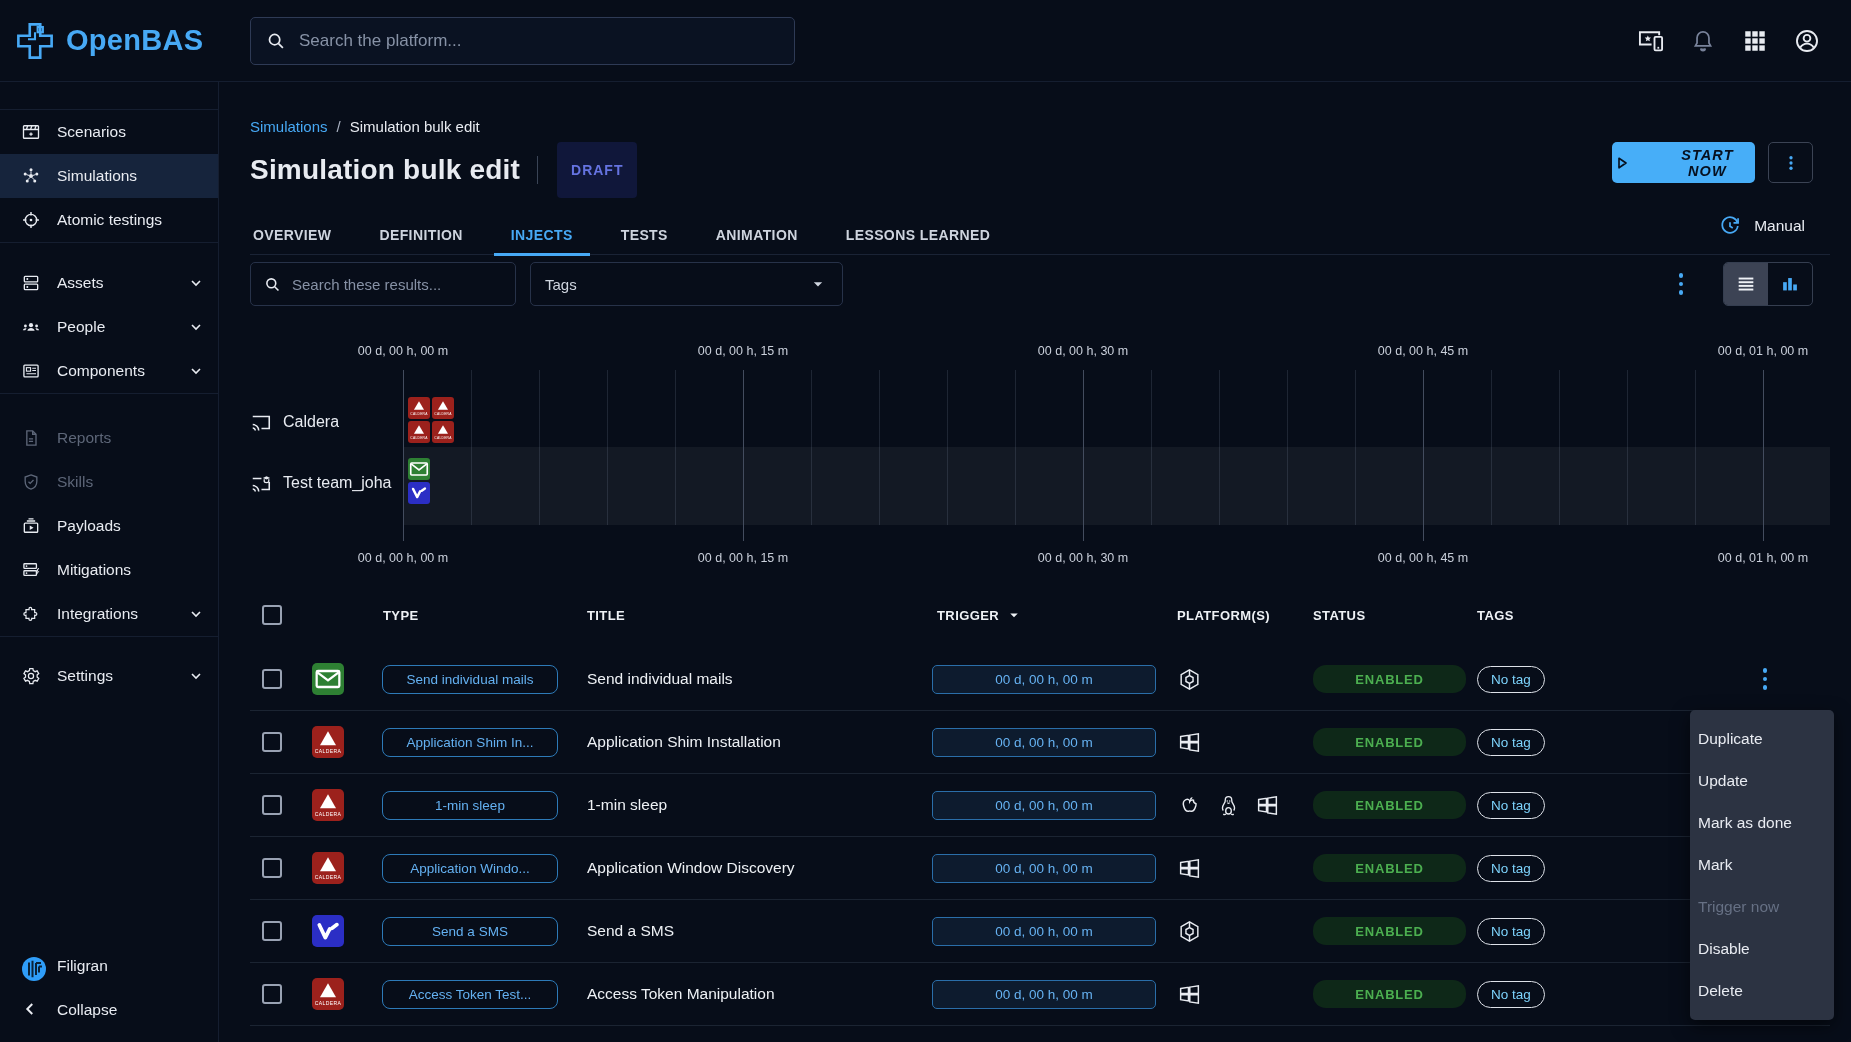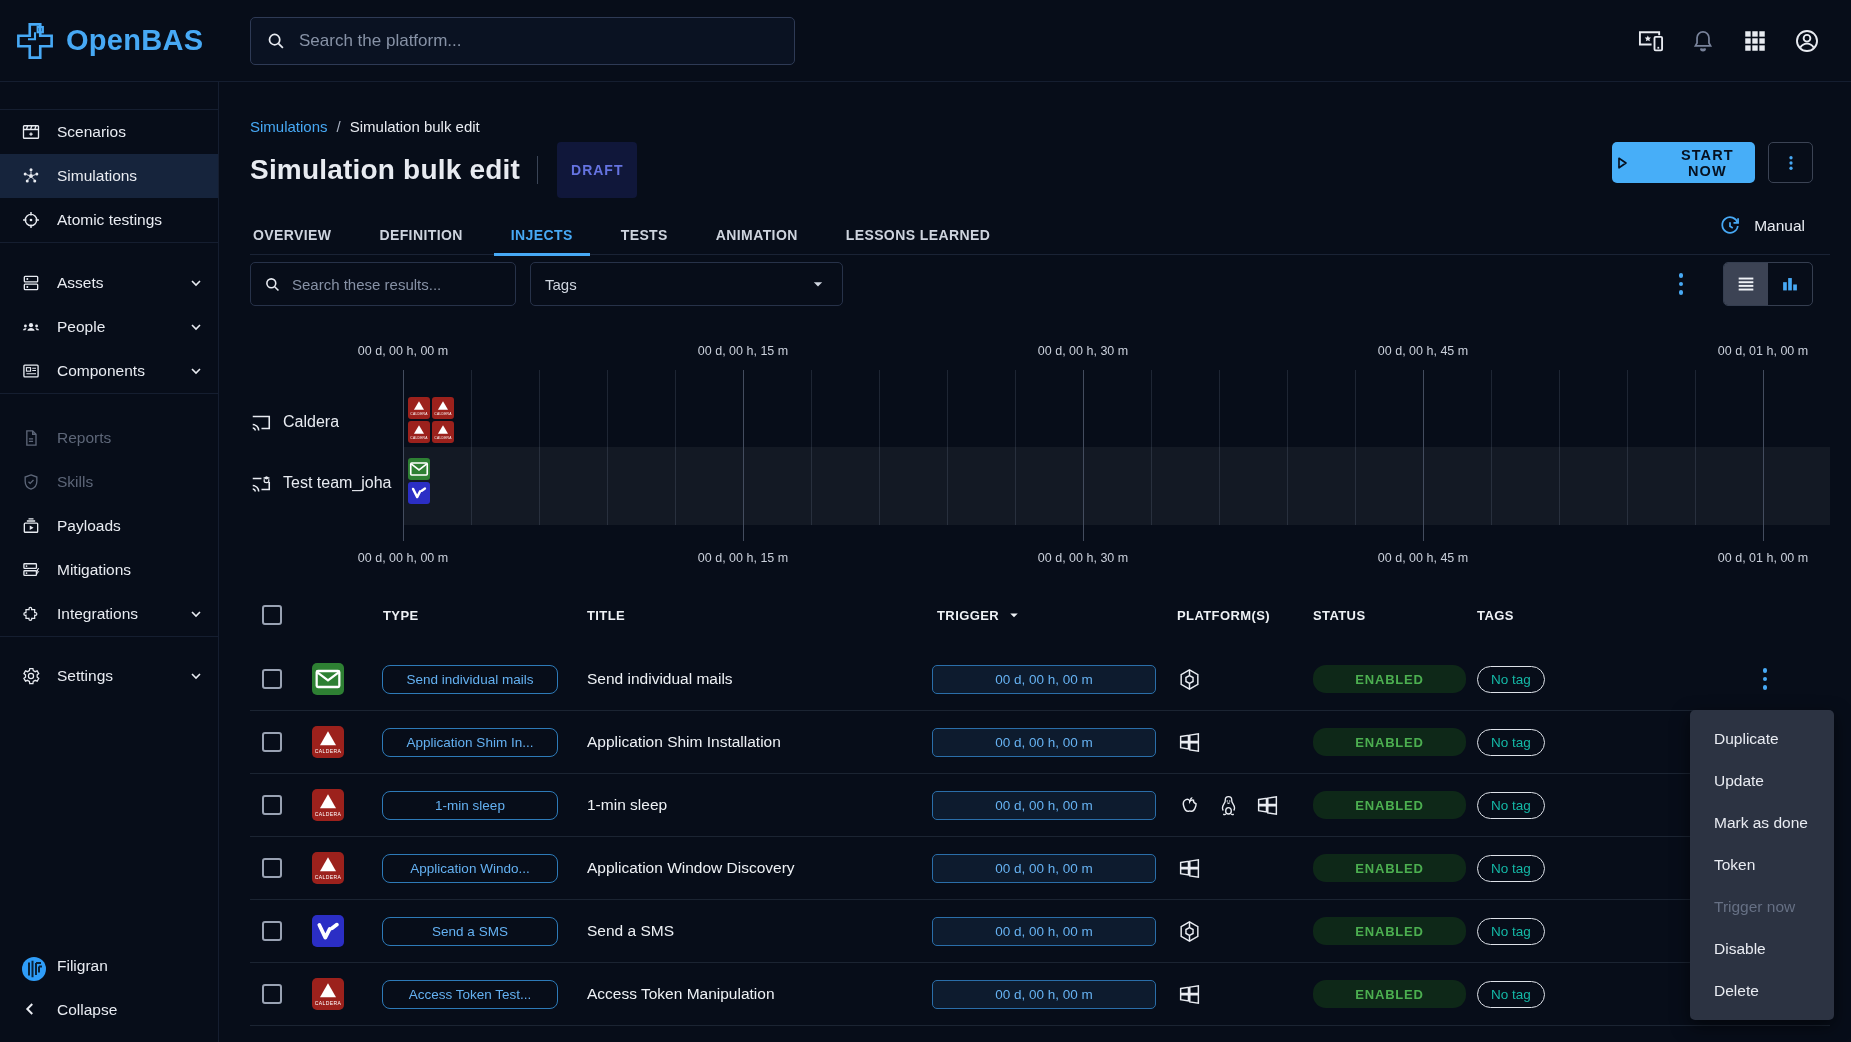--- a/index.html
+++ b/index.html
@@ -47,21 +47,21 @@
 
   .title-row { margin-top:16px; display:flex; align-items:center; height:38px; }
   .page-title { font-size:28px; font-weight:700; letter-spacing:.2px; }
   .title-sep { width:1px; height:28px; background:#3a4456; margin:0 19px 0 17px; }
   .draft-badge { background:#10173a; color:#6573e0; font-size:14px; font-weight:700;
     letter-spacing:1px; padding:20px 14px; border-radius:4px; }
 
   .start-btn { position:absolute; top:60px; right:96px; height:41px; width:143px;
     background:#47aef8; color:#06101f; border:none; border-radius:5px; font-size:14.5px;
     font-weight:700; letter-spacing:1.1px; display:flex; align-items:center; justify-content:center;
-    gap:28px; cursor:pointer; font-family:"Liberation Sans",sans-serif; }
+    gap:28px; cursor:pointer; font-family:"Liberation Sans",sans-serif;font-style:italic; }
   .top-kebab-btn { position:absolute; top:60px; right:38px; height:41px; width:45px;
     background:transparent; border:1px solid #3b4354; border-radius:5px;
     display:flex; align-items:center; justify-content:center; cursor:pointer; }
 
   .manual-row { position:absolute; top:133px; right:46px; display:flex; align-items:center; gap:13px; }
   .manual-label { font-size:15.5px; color:#e8ebf1; }
 
   .tabs-row { margin-top:26px; height:40px; display:flex; align-items:center;
     border-bottom:1px solid #1a2335; }
   .tab { font-size:14px; font-weight:600; letter-spacing:.4px; color:#ced4de;
@@ -129,27 +129,27 @@
   .cell-title { padding-left:7px; font-size:15.5px; color:#eef1f5; white-space:nowrap; overflow:hidden; }
   .trigger-chip { margin-left:2px; width:224px; height:29px; background:#0d1b2e; border:1px solid #2a6ea9;
     border-radius:5px; color:#66b2f2; font-size:13.5px; display:flex; align-items:center;
     justify-content:center; cursor:pointer; }
   .platforms { padding-left:2px; display:flex; align-items:center; gap:14px; }
   .status-chip { margin-left:3px; width:153px; height:28px; background:#0e2818; border-radius:13px;
     color:#4caf50; font-size:13px; font-weight:700; letter-spacing:.8px;
     display:flex; align-items:center; justify-content:center; }
   .tag-cell { padding-left:7px; }
   .tag-chip { display:inline-flex; align-items:center; justify-content:center; height:27px;
-    padding:0 13px; border:1.5px solid #dde1e8; border-radius:15px; color:#14b8a6; font-size:13.5px; }
+    padding:0 13px; border:1.5px solid #dde1e8; border-radius:15px; color:#7dd3fc; font-size:13.5px; }
   .row-kebab { position:absolute; right:58px; top:50%; transform:translateY(-50%); }
 
   
   .ctx-menu { position:absolute; left:1690px; top:710px; width:144px; background:#2c3342;
     border-radius:5px; box-shadow:0 6px 18px rgba(0,0,0,.55); padding:8px 0; z-index:50; }
-  .ctx-item { height:42px; display:flex; align-items:center; padding-left:24px; font-size:15.5px;
+  .ctx-item { height:42px; display:flex; align-items:center; padding-left:8px; font-size:15.5px;
     color:#e9ecf2; cursor:pointer; white-space:nowrap; }
   .ctx-item.disabled { color:#667084; cursor:default; }
 </style>
 </head>
 <body>
 
 <div class="topbar">
   <div class="logo-area">
     <span>
       <svg width="42" height="42" viewBox="0 0 48 48" fill="none" stroke="#47a9f5" stroke-width="3">
@@ -721,17 +721,17 @@
         <span class="tag-cell"><span class="tag-chip">No tag</span></span>
       </div>
     </div>
   </div>
 </div>
 
 <div class="ctx-menu">
   <div class="ctx-item">Duplicate</div>
   <div class="ctx-item">Update</div>
   <div class="ctx-item">Mark as done</div>
-  <div class="ctx-item">Token</div>
+  <div class="ctx-item">Mark</div>
   <div class="ctx-item disabled">Trigger now</div>
   <div class="ctx-item">Disable</div>
   <div class="ctx-item">Delete</div>
 </div>
 
 </body></html>

